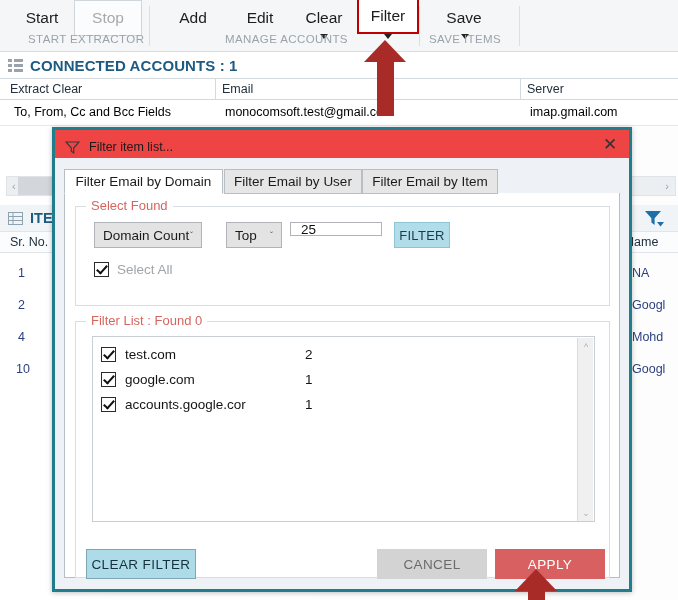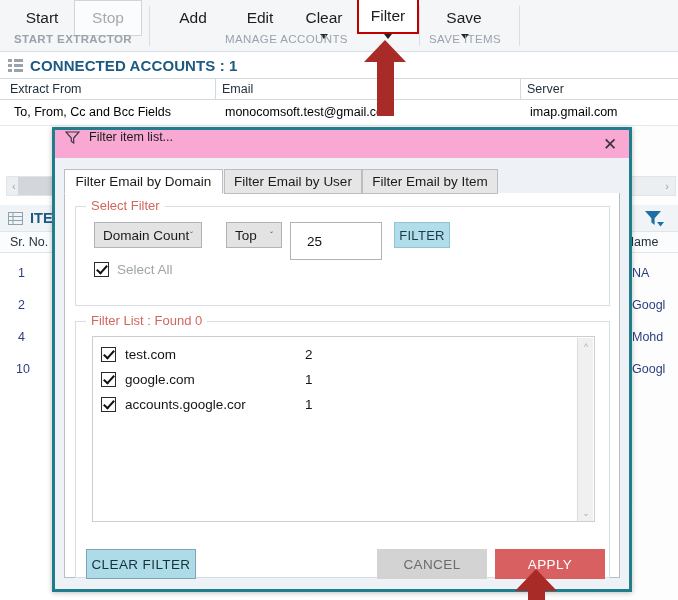--- a/index.html
+++ b/index.html
@@ -247,22 +247,23 @@
     width: 580px; height: 465px;
     background: #eef2f6;
     border: 3px solid #1f7d8c;
     box-sizing: border-box;
     box-shadow: 0 1px 5px rgba(0,0,0,.25);
   }
   .dlg-title {
     position: absolute;
     left: 0; top: 0;
     width: 574px; height: 34px;
-    background: #f9a8d4;
-    display: flex;
+    background: #ef4444;
+    display: flex;
+    align-items: center;
     box-sizing: border-box;
   }
   .dlg-title-icon { margin-left: 10px; display: block; }
   .dlg-title-text {
     margin-left: 9px;
     font-size: 12.5px;
     color: #1a1a1a;
   }
   .dlg-close {
     position: absolute;
@@ -347,29 +348,29 @@
   }
   .combo .cb-text { margin-left: 8px; }
   .combo .cb-caret {
     position: absolute;
     right: 8px;
     font-size: 9px;
     color: #555;
   }
   .textbox {
     position: absolute;
-    height: 38px;
+    height: 14px;
     background: #ffffff;
     border: 1px solid #b0b4b8;
     box-sizing: border-box;
     display: flex;
     align-items: center;
     font-size: 13.5px;
     color: #111;
-    padding-left: 16px;
+    padding-left: 10px;
   }
   .btn-filter {
     position: absolute;
     height: 26px;
     background: #b1dce9;
     border: 1px solid #8fc4d4;
     box-sizing: border-box;
     display: flex;
     align-items: center;
     justify-content: center;
@@ -483,21 +484,21 @@
 </head>
 <body>
 
 <div class="app">
 
   <div class="ribbon">
 
     <div class="ribbon-group" style="left:0;width:150px;">
       <div class="rb-btn" style="left:10px;width:64px;">Start</div>
       <div class="rb-btn disabled framed" style="left:74px;width:68px;">Stop</div>
-      <div class="rg-label" style="left:14px;font-weight:bold;">START EXTRACTOR</div>
+      <div class="rg-label" style="left:28px;">START EXTRACTOR</div>
       <div class="rg-sep"></div>
     </div>
 
     <div class="ribbon-group" style="left:150px;width:270px;">
       <div class="rb-btn" style="left:13px;width:60px;">Add</div>
       <div class="rb-btn" style="left:80px;width:60px;">Edit</div>
       <div class="rb-btn" style="left:145px;width:58px;">Clear</div>
       <div class="rb-caret" style="left:170px;"></div>
       <div class="rb-btn redbox" style="left:207px;width:62px;top:-2px;height:36px;">Filter</div>
       <div class="rb-caret" style="left:234px;"></div>
@@ -519,21 +520,21 @@
       <rect x="6" y="0" width="9" height="3" fill="#9aa3ab"></rect>
       <rect x="0" y="5" width="4" height="3" fill="#9aa3ab"></rect>
       <rect x="6" y="5" width="9" height="3" fill="#9aa3ab"></rect>
       <rect x="0" y="10" width="4" height="3" fill="#9aa3ab"></rect>
       <rect x="6" y="10" width="9" height="3" fill="#9aa3ab"></rect>
     </svg>
     <span class="conn-title">CONNECTED ACCOUNTS : 1</span>
   </div>
 
   <div class="acct-head">
-    <span class="th" style="left:10px;">Extract From</span>
+    <span class="th" style="left:10px;">Extract Clear</span>
     <span class="vline" style="left:215px;"></span>
     <span class="th" style="left:222px;">Email</span>
     <span class="vline" style="left:520px;"></span>
     <span class="th" style="left:527px;">Server</span>
   </div>
 
   <div class="acct-row">
     <span class="td" style="left:14px;">To, From, Cc and Bcc Fields</span>
     <span class="td" style="left:225px;">monocomsoft.test@gmail.com</span>
     <span class="td" style="left:530px;">imap.gmail.com</span>
@@ -604,21 +605,21 @@
     <div class="dlg-body">
 
       <div class="tab-page"></div>
       <div class="tabstrip">
         <div class="tab active" style="left:0;width:159px;">Filter Email by Domain</div>
         <div class="tab" style="left:160px;width:138px;">Filter Email by User</div>
         <div class="tab" style="left:298px;width:136px;">Filter Email by Item</div>
       </div>
 
       <div class="groupbox" style="left:20px;top:48px;width:535px;height:100px;">
-        <span class="gb-legend">Select Filter</span>
+        <span class="gb-legend">Select Found</span>
 
         <div class="combo" style="left:18px;top:15px;width:108px;">
           <span class="cb-text">Domain Count</span>
           <span class="cb-caret">ˇ</span>
         </div>
 
         <div class="combo" style="left:150px;top:15px;width:56px;">
           <span class="cb-text">Top</span>
           <span class="cb-caret">ˇ</span>
         </div>

